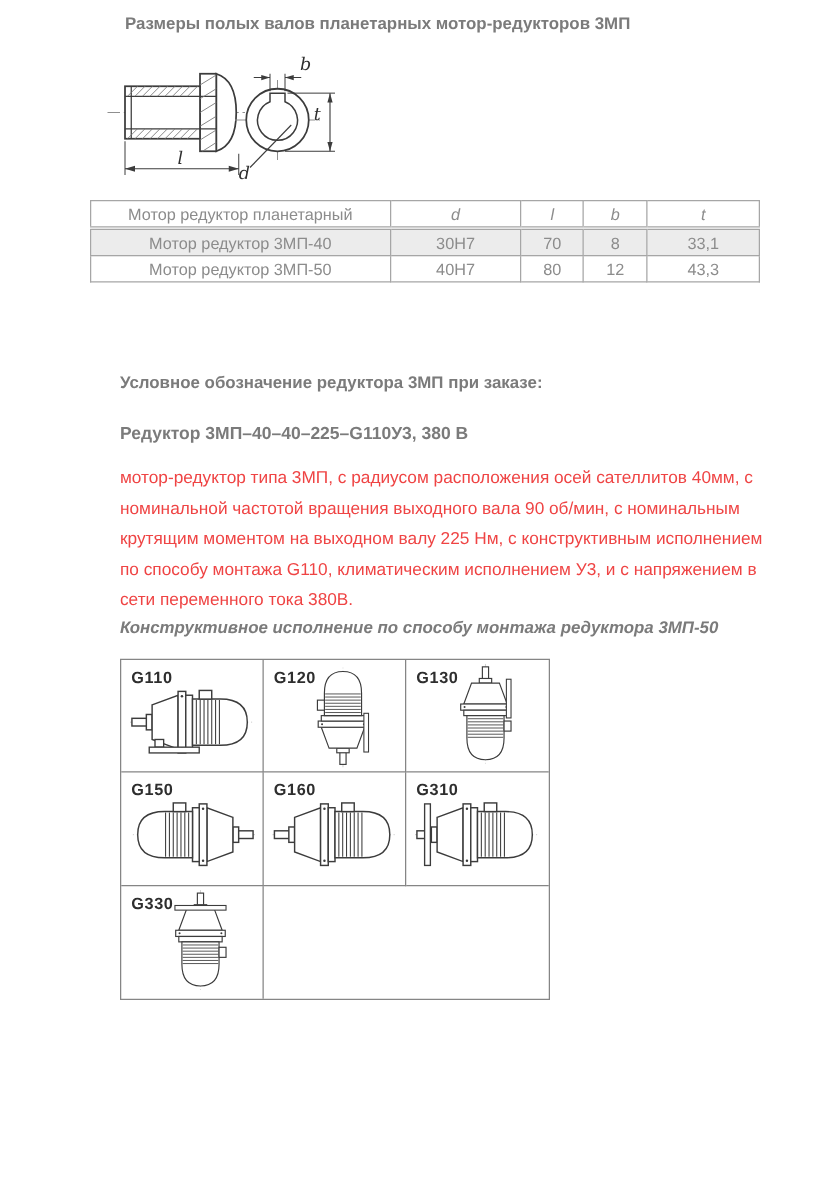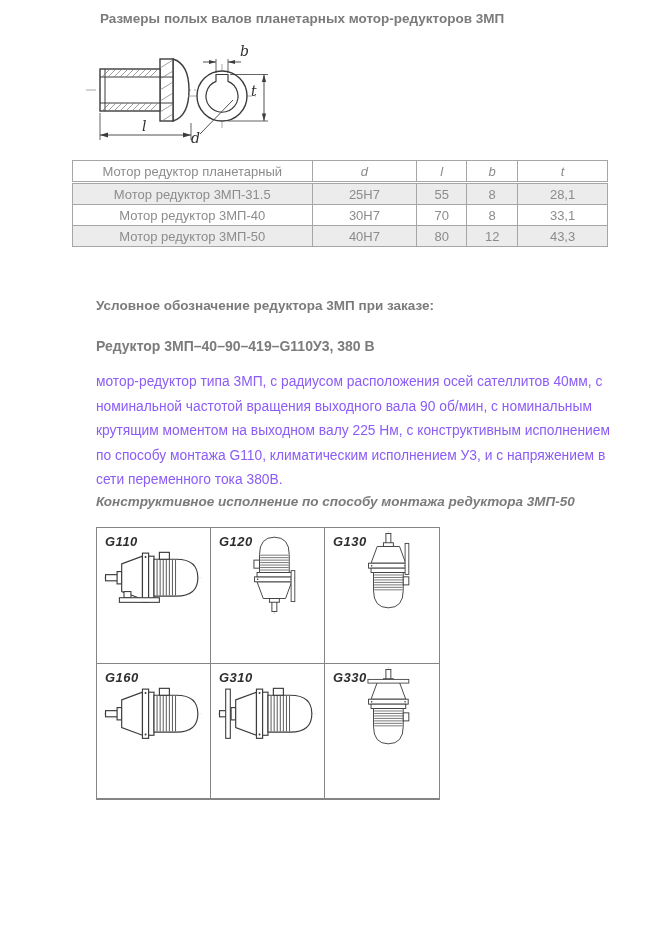--- a/index.html
+++ b/index.html
@@ -16,32 +16,32 @@
               border-collapse:collapse;font-size:13px;color:#8c8c8c;}
   #spec-table th,#spec-table td{border:1px solid #a6a6a6;text-align:center;
               height:20px;padding:0 4px;font-weight:normal;}
   #spec-table thead th{border-bottom:3px double #a6a6a6;}
   #spec-table tbody tr:nth-child(odd) td{background:#ececec;}
   .dim-letter{font-style:italic;}
 
   #ordering-heading{position:absolute;left:96px;top:298px;}
   #designation{position:absolute;left:96px;top:338px;font-size:14px;}
   #description{position:absolute;left:96px;top:370px;width:516px;
-               font-size:13.8px;line-height:24.5px;color:#8b5cf6;}
+               font-size:13.8px;line-height:24.5px;color:#ef4444;}
   #mounting-heading{position:absolute;left:96px;top:494px;font-style:italic;}
 
   #mounting-grid{position:absolute;left:96px;top:527px;width:342px;height:271px;
                  border:1px solid #858585;display:grid;
                  grid-template-columns:repeat(3,1fr);grid-auto-rows:1fr;
                  box-sizing:content-box;background:#fff;}
   .gcell{position:relative;border-right:1px solid #858585;border-bottom:1px solid #858585;
          display:flex;align-items:flex-start;justify-content:center;}
   .gcell:nth-child(3n){border-right:none;}
   .gcell:nth-child(n+7){border-bottom:none;}
-  .glabel{position:absolute;left:8px;top:6px;font-style:italic;font-weight:bold;
+  .glabel{position:absolute;left:8px;top:6px;font-weight:bold;
           font-size:13px;color:#2e2e2e;letter-spacing:.5px;}
   .micon.pose-h{width:100px;height:71px;margin-top:15px;}
   .micon.pose-v{width:62px;height:83px;margin-top:3px;margin-left:14px;}
 </style>
 </head>
 <body>
 
 <div class="page">
 
   <div id="page-title" class="h-bold">Размеры полых валов планетарных мотор-редукторов 3МП</div>
@@ -125,45 +125,38 @@
       <tr>
         <th>Мотор редуктор планетарный</th>
         <th class="dim-letter">d</th>
         <th class="dim-letter">l</th>
         <th class="dim-letter">b</th>
         <th class="dim-letter">t</th>
       </tr>
     </thead>
     <tbody>
       <tr>
-        <td>Мотор редуктор 3МП-31.5</td>
-        <td>25H7</td>
-        <td>55</td>
-        <td>8</td>
-        <td>28,1</td>
-      </tr>
-      <tr>
         <td>Мотор редуктор 3МП-40</td>
         <td>30H7</td>
         <td>70</td>
         <td>8</td>
         <td>33,1</td>
       </tr>
       <tr>
         <td>Мотор редуктор 3МП-50</td>
         <td>40H7</td>
         <td>80</td>
         <td>12</td>
         <td>43,3</td>
       </tr>
     </tbody>
   </table>
 
   <div id="ordering-heading" class="h-bold">Условное обозначение редуктора 3МП при заказе:</div>
-  <div id="designation" class="h-bold">Редуктор 3МП–40–90–419–G110У3, 380 В</div>
+  <div id="designation" class="h-bold">Редуктор 3МП–40–40–225–G110У3, 380 В</div>
   <div id="description">мотор-редуктор типа 3МП, с радиусом расположения осей сателлитов 40мм, с номинальной частотой вращения выходного вала 90 об/мин, с номинальным крутящим моментом на выходном валу 225 Нм, с конструктивным исполнением по способу монтажа G110, климатическим исполнением У3, и с напряжением в сети переменного тока 380В.</div>
   <div id="mounting-heading" class="h-bold">Конструктивное исполнение по способу монтажа редуктора 3МП-50</div>
 
   <svg width="0" height="0" style="position:absolute">
     <defs>
       <g id="motor-h">
         <line x1="-2" y1="45" x2="127" y2="45" stroke="#bdbdbd" stroke-width="0.9" stroke-dasharray="8 3 2 3"></line>
         <rect x="2" y="41" width="16" height="8" fill="#fff" stroke="#3c3c3c" stroke-width="1.5"></rect>
         <rect x="17" y="37" width="6" height="16" fill="#fff" stroke="#3c3c3c" stroke-width="1.5"></rect>
         <polygon points="23,27 50,17 50,73 23,63" fill="#fff" stroke="#3c3c3c" stroke-width="1.5"></polygon>
@@ -209,20 +202,28 @@
       <span class="glabel">G130</span>
       <svg class="micon pose-v" viewBox="16 0 100 134">
         <g transform="translate(65 67) rotate(90) translate(-65 -45)">
             <use href="#motor-h"></use>
           </g>
         <rect x="92" y="20" width="6" height="50" fill="#fff" stroke="#3c3c3c" stroke-width="1.4"></rect>
       </svg>
     </div>
 
 
+    <div class="gcell">
+      <span class="glabel">G150</span>
+      <svg class="micon pose-h" viewBox="0 0 130 92">
+        <g transform="translate(130 0) scale(-1 1)">
+            <use href="#motor-h"></use>
+          </g>
+      </svg>
+    </div>
 
     <div class="gcell">
       <span class="glabel">G160</span>
       <svg class="micon pose-h" viewBox="0 0 130 92">
         <use href="#motor-h"></use>
       </svg>
     </div>
 
     <div class="gcell">
       <span class="glabel">G310</span>

